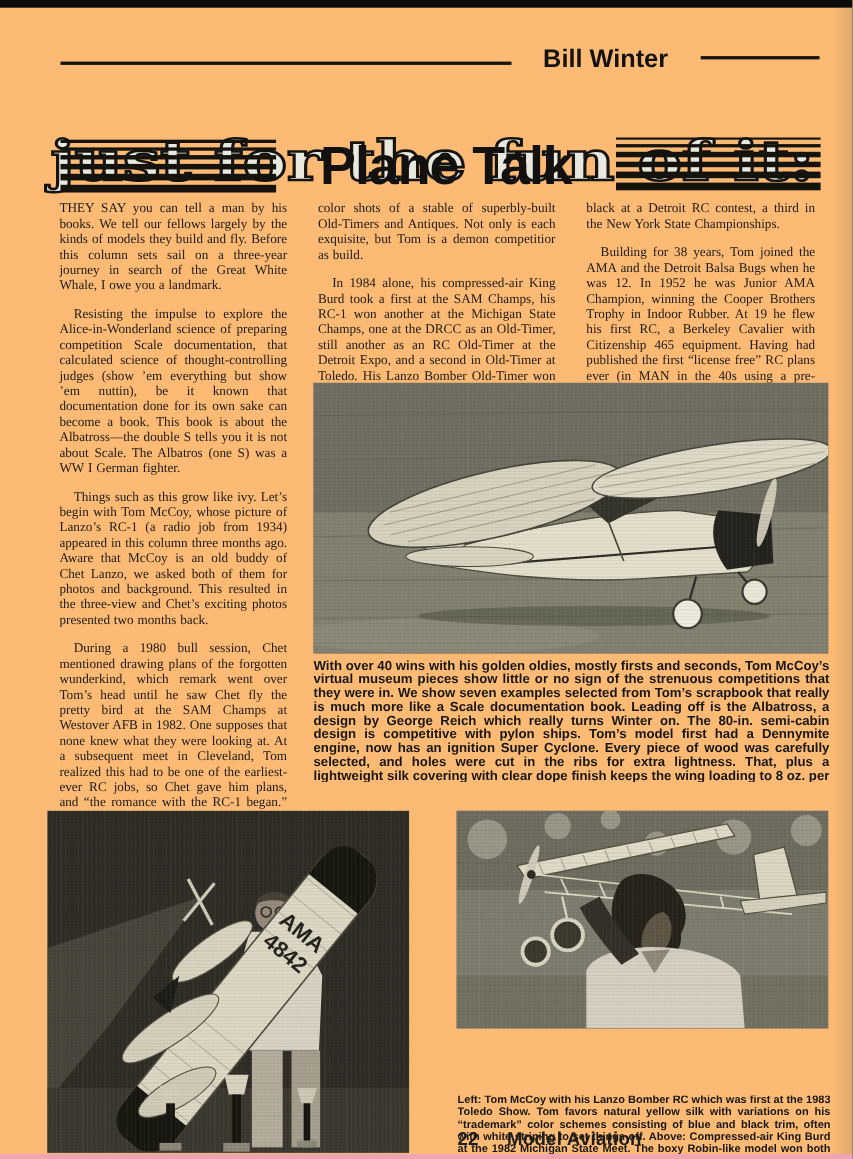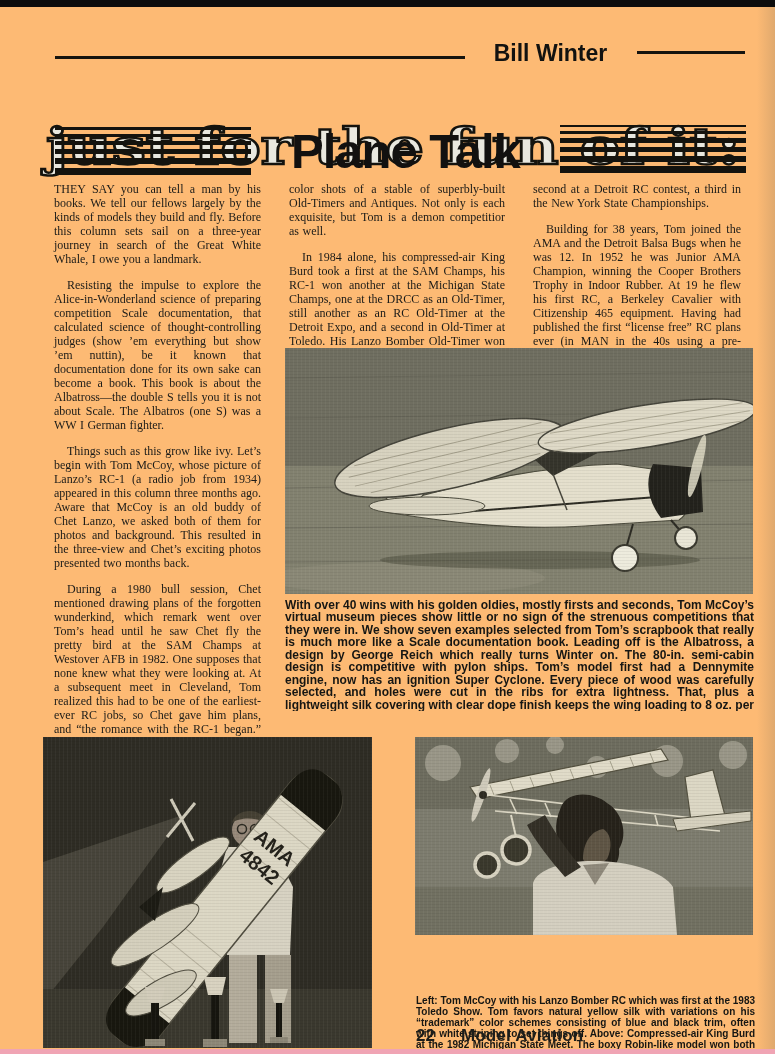--- a/index.html
+++ b/index.html
@@ -110,25 +110,25 @@
     </div>
   </div>
 
   <div class="col col1">
     <p>THEY SAY you can tell a man by his books. We tell our fellows largely by the kinds of models they build and fly. Before this column sets sail on a three-year journey in search of the Great White Whale, I owe you a landmark.</p>
     <p>Resisting the impulse to explore the Alice-in-Wonderland science of preparing competition Scale documentation, that calculated science of thought-controlling judges (show ’em everything but show ’em nuttin), be it known that documentation done for its own sake can become a book. This book is about the Albatross—the double S tells you it is not about Scale. The Albatros (one S) was a WW I German fighter.</p>
     <p>Things such as this grow like ivy. Let’s begin with Tom McCoy, whose picture of Lanzo’s RC-1 (a radio job from 1934) appeared in this column three months ago. Aware that McCoy is an old buddy of Chet Lanzo, we asked both of them for photos and background. This resulted in the three-view and Chet’s exciting photos presented two months back.</p>
     <p>During a 1980 bull session, Chet mentioned drawing plans of the forgotten wunderkind, which remark went over Tom’s head until he saw Chet fly the pretty bird at the SAM Champs at Westover AFB in 1982. One supposes that none knew what they were looking at. At a subsequent meet in Cleveland, Tom realized this had to be one of the earliest-ever RC jobs, so Chet gave him plans, and “the romance with the RC-1 began.” It so happened that Tom’s photos of his RC-1 arrived here in a documentation book on the Albatross, as did</p>
   </div>
   <div class="col col2">
-    <p>color shots of a stable of superbly-built Old-Timers and Antiques. Not only is each exquisite, but Tom is a demon competitior as well.</p>
+    <p>color shots of a stable of superbly-built Old-Timers and Antiques. Not only is each exquisite, but Tom is a demon competitior as build.</p>
     <p>In 1984 alone, his compressed-air King Burd took a first at the SAM Champs, his RC-1 won another at the Michigan State Champs, one at the DRCC as an Old-Timer, still another as an RC Old-Timer at the Detroit Expo, and a second in Old-Timer at Toledo. His Lanzo Bomber Old-Timer won first at the MRCA Show, a</p>
   </div>
   <div class="col col3">
-    <p>second at a Detroit RC contest, a third in the New York State Championships.</p>
+    <p>black at a Detroit RC contest, a third in the New York State Championships.</p>
     <p>Building for 38 years, Tom joined the AMA and the Detroit Balsa Bugs when he was 12. In 1952 he was Junior AMA Champion, winning the Cooper Brothers Trophy in Indoor Rubber. At 19 he flew his first RC, a Berkeley Cavalier with Citizenship 465 equipment. Having had published the first “license free” RC plans ever (in MAN in the 40s using a pre-production sample radio), I can attest that any 19-year-</p>
   </div>
 
   <div class="photo photo-main">
     <svg width="468" height="246" viewBox="0 0 468 246">
       <rect width="468" height="246" fill="#80denied"></rect>
       <rect width="468" height="246" fill="#82816f"></rect>
       <rect width="468" height="118" fill="#6f6e60"></rect>
       <g stroke="#5d5c50" stroke-width="1" opacity=".5">
         <line x1="0" y1="30" x2="468" y2="24"></line>

